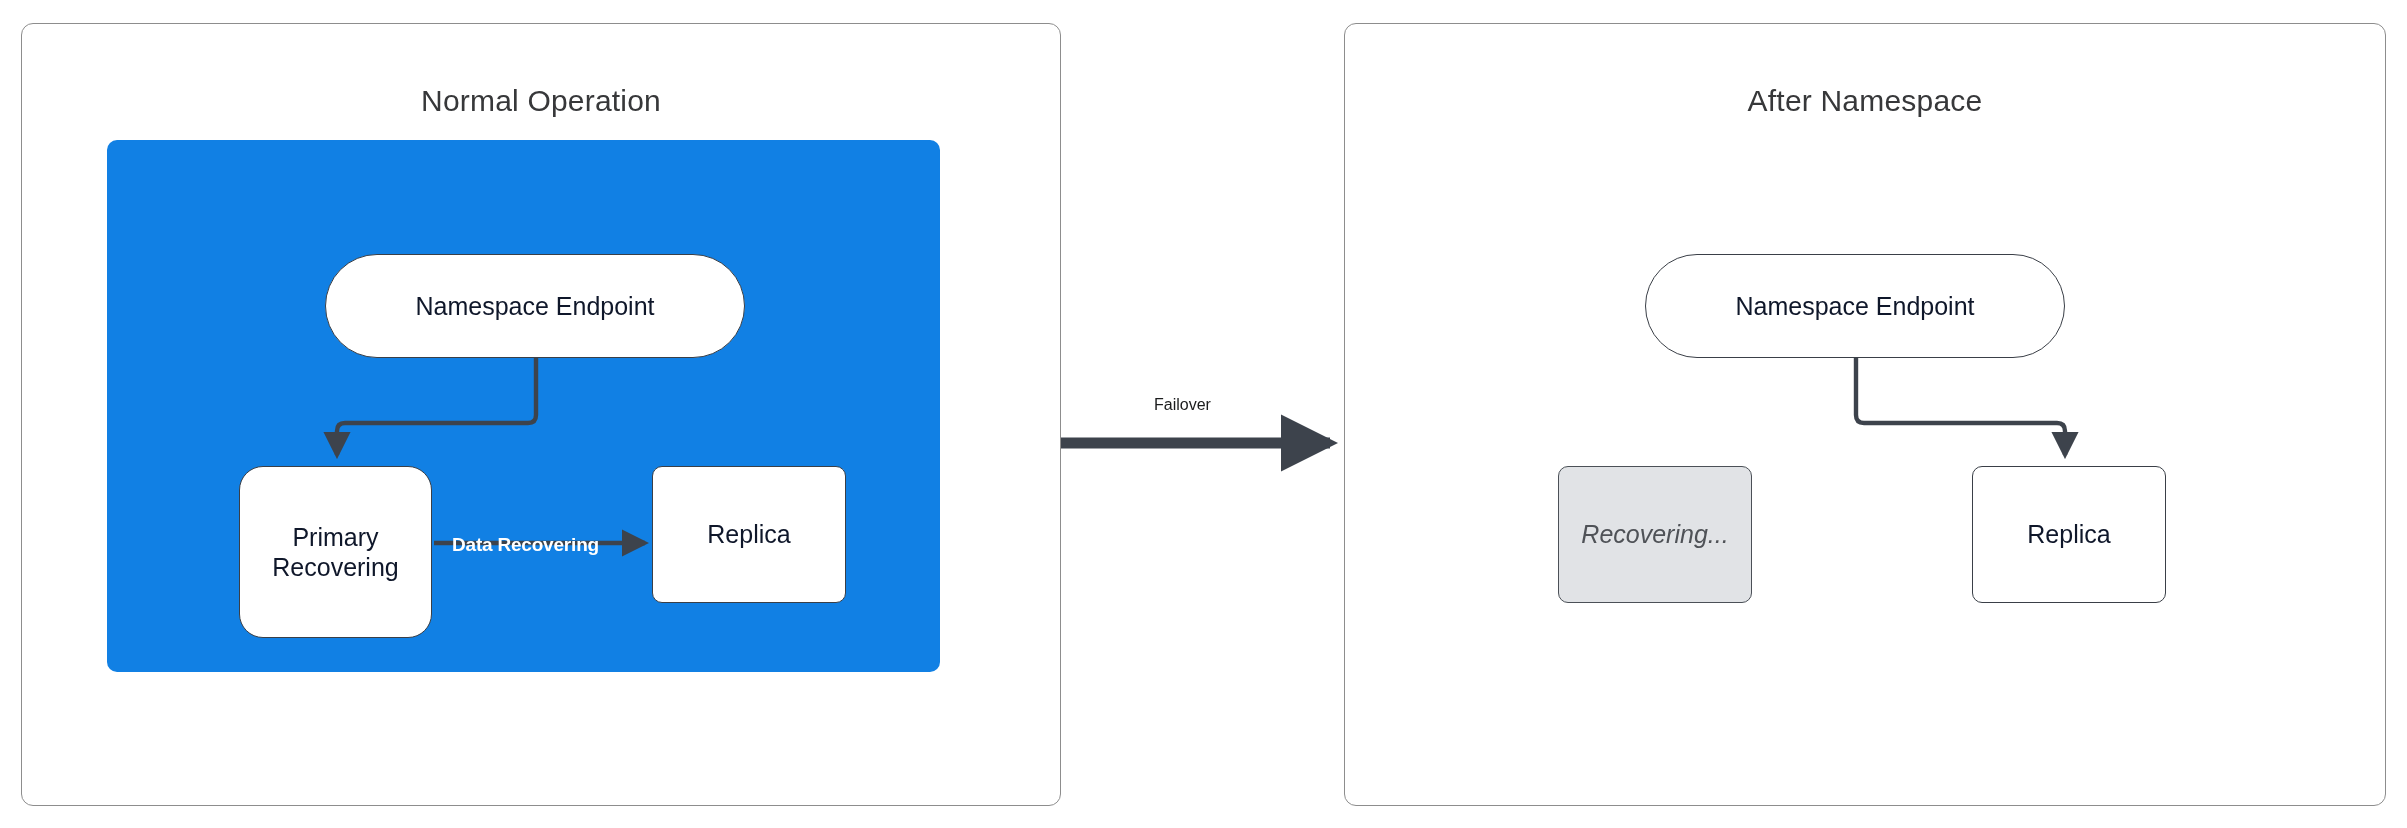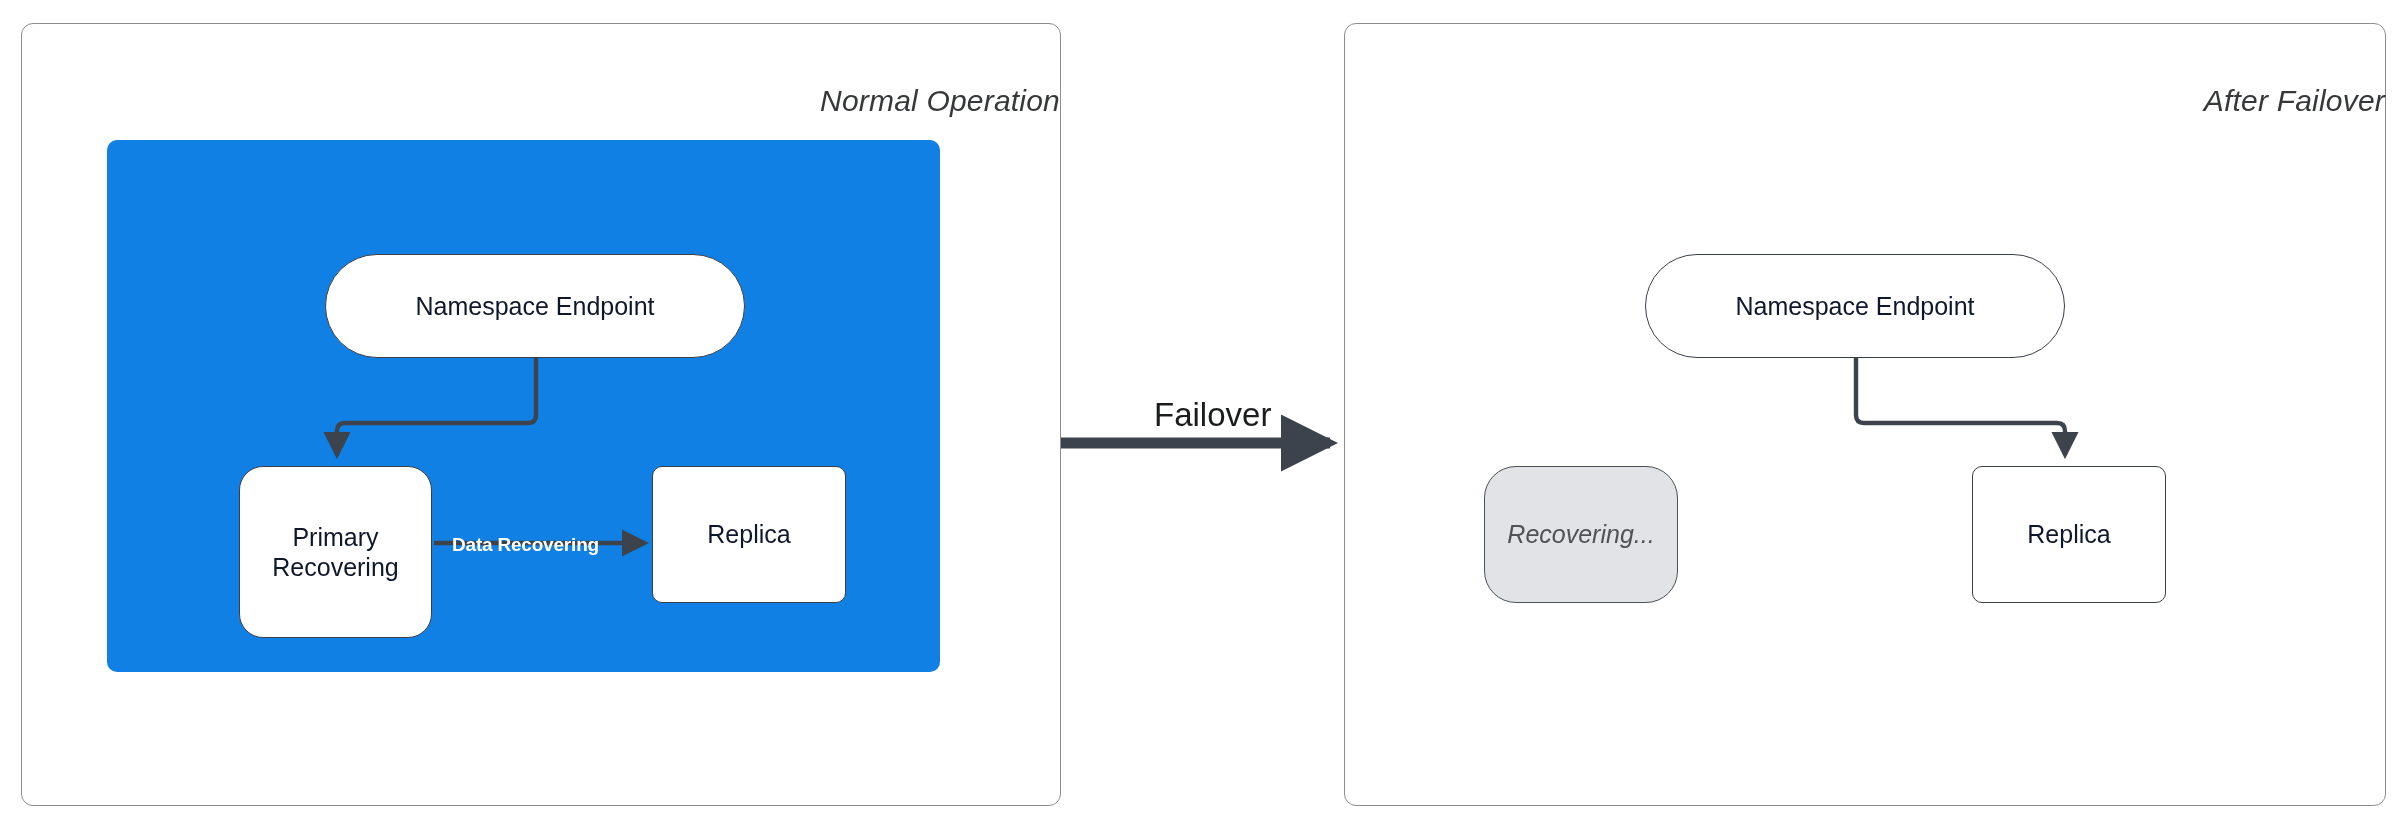--- a/index.html
+++ b/index.html
@@ -30,22 +30,21 @@
     box-sizing: border-box;
   }
   #card-normal  { left: 21px;   top: 23px; width: 1040px; height: 783px; }
   #card-failover{ left: 1344px; top: 23px; width: 1042px; height: 783px; }
 
   .card-title {
     position: absolute;
     left: 0;
     right: 0;
     top: 60px;
-    text-align: right;
-    font-style: italic;
+    text-align: center;
     font-size: 30px;
     color: #37383a;
     letter-spacing: 0.2px;
     white-space: nowrap;
   }
 
   
   .blue-panel {
     position: absolute;
     background: #1180e4;
@@ -83,21 +82,21 @@
     font-style: italic;
   }
 
   
   #node-endpoint-normal { left: 325px;  top: 254px; width: 420px; height: 104px; }
   #node-primary         { left: 239px;  top: 466px; width: 193px; height: 172px; border-radius: 24px; }
   #node-replica-normal  { left: 652px;  top: 466px; width: 194px; height: 137px; }
 
   
   #node-endpoint-failover { left: 1645px; top: 254px; width: 420px; height: 104px; }
-  #node-recovering        { left: 1484px; top: 466px; width: 194px; height: 137px; border-radius: 32px; }
+  #node-recovering        { left: 1558px; top: 466px; width: 194px; height: 137px; }
   #node-replica-failover  { left: 1972px; top: 466px; width: 194px; height: 137px; }
 
   
   #edges {
     position: absolute;
     left: 0;
     top: 0;
     width: 2407px;
     height: 828px;
     z-index: 2;
@@ -114,21 +113,21 @@
     color: #ffffff;
   }
   #label-data-replication {
     left: 452px;
     top: 534px;
     letter-spacing: -0.2px;
   }
   #label-failover {
     left: 1154px;
     top: 396px;
-    font-size: 33px;
+    font-size: 16px;
     font-weight: normal;
     color: #1b1c1d;
   }
 </style>
 </head>
 <body>
 
 <div id="stage">
 
   <svg id="edges" viewBox="0 0 2407 828" width="2407" height="828" xmlns="http://www.w3.org/2000/svg">
@@ -169,21 +168,21 @@
 
   <div class="node box" id="node-replica-normal">
     <span>Replica</span>
   </div>
 
   <div class="edge-label" id="label-data-replication">Data Recovering</div>
 
   <div class="edge-label" id="label-failover">Failover</div>
 
   <div class="card" id="card-failover">
-    <div class="card-title">After Failover</div>
+    <div class="card-title">After Namespace</div>
   </div>
 
   <div class="blue-panel" id="panel-failover"></div>
 
   <div class="node pill" id="node-endpoint-failover">
     <span>Namespace Endpoint</span>
   </div>
 
   <div class="node box disabled" id="node-recovering">
     <span>Recovering...</span>

